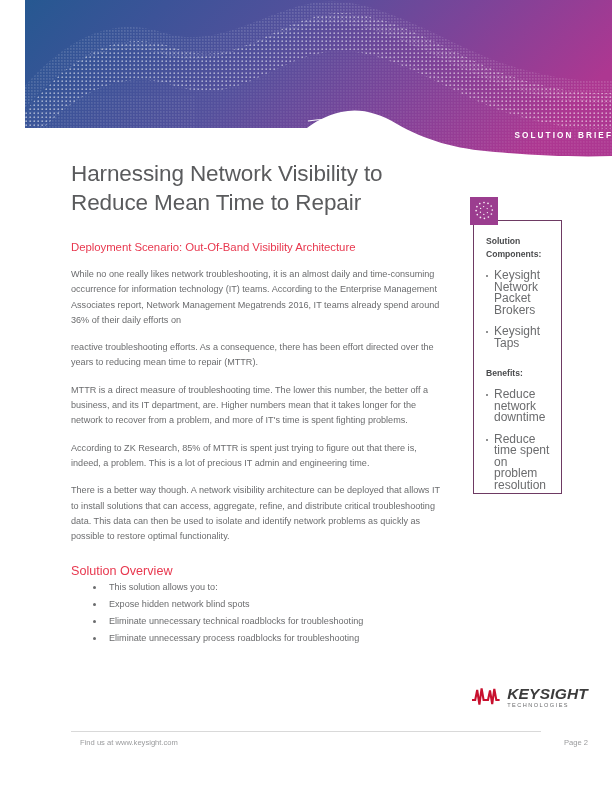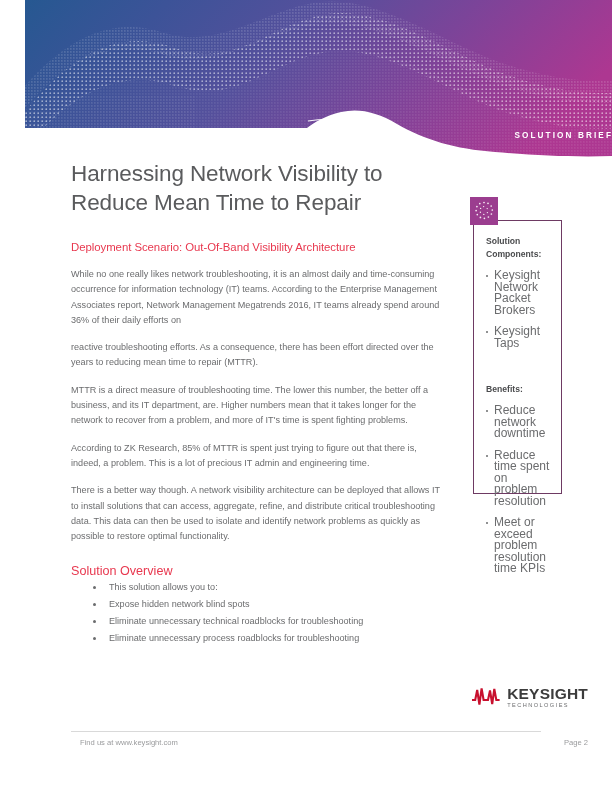--- a/index.html
+++ b/index.html
@@ -141,21 +141,21 @@
   .sidebar-inner {
     padding: 14px 10px 10px 12px;
   }
   .sb-head {
     font-size: 8.6px;
     font-weight: bold;
     color: #4a4b4d;
     line-height: 13px;
     margin: 0 0 9px 0;
   }
-  .sb-head.second { margin-top: 34px; }
+  .sb-head.second { margin-top: 18px; }
   .sb-list {
     margin: 0 0 0 0;
     padding: 0;
     list-style: none;
   }
   .sb-list li {
     font-size: 12px;
     line-height: 11.5px;
     color: #6b6c6e;
     padding-left: 8px;
@@ -182,20 +182,21 @@
     align-items: center;
     gap: 6px;
   }
   .logo-text { line-height: 1; }
   .logo-name {
     font-size: 15.5px;
     font-weight: bold;
     color: #3c3c3c;
     letter-spacing: 0.2px;
     display: block;
+    font-style: italic;
   }
   .logo-sub {
     font-size: 5.6px;
     color: #6b6c6e;
     letter-spacing: 1.45px;
     display: block;
     margin-top: 1.5px;
   }
 
   
@@ -341,21 +342,20 @@
     <div class="sidebar-inner">
       <div class="sb-head">Solution Components:</div>
       <ul class="sb-list">
         <li>Keysight Network Packet Brokers</li>
         <li>Keysight Taps</li>
       </ul>
       <div class="sb-head second">Benefits:</div>
       <ul class="sb-list">
         <li>Reduce network downtime</li>
         <li>Reduce time spent on problem resolution</li>
-        <li>Meet or exceed problem resolution time KPIs</li>
       </ul>
     </div>
   </div>
 </div>
 
 <div class="logo">
   <svg width="30" height="22" viewBox="0 0 30 22">
     <path d="M1,14 L4.2,14 L6.2,4 L8.4,18.5 L10.6,2.5 L12.6,14 L15.4,14" fill="none" stroke="#c8102e" stroke-width="2.1" stroke-linejoin="miter"></path>
     <path d="M14.2,14 L17,14 L19,4.5 L21.2,18 L23.3,3 L25.3,14 L28.6,14" fill="none" stroke="#c8102e" stroke-width="2.1" stroke-linejoin="miter"></path>
   </svg>

